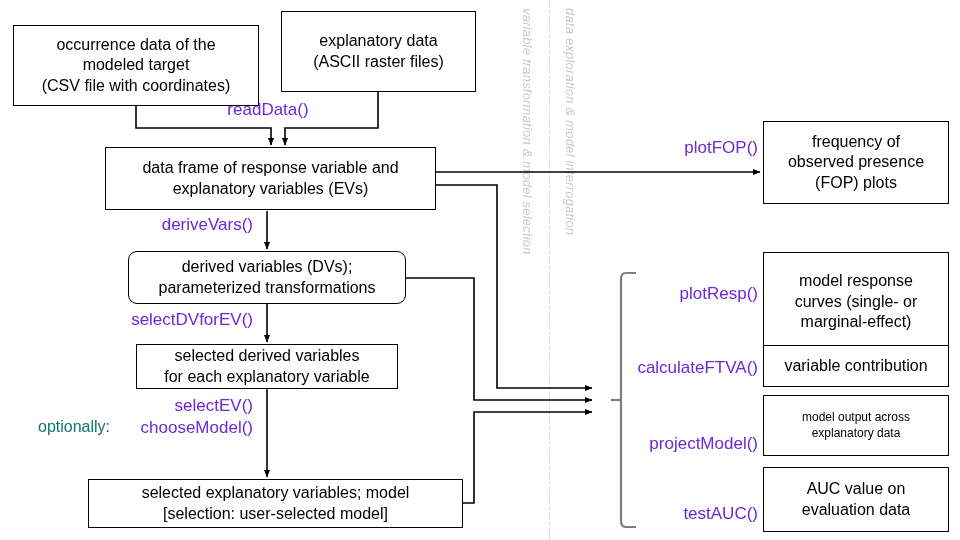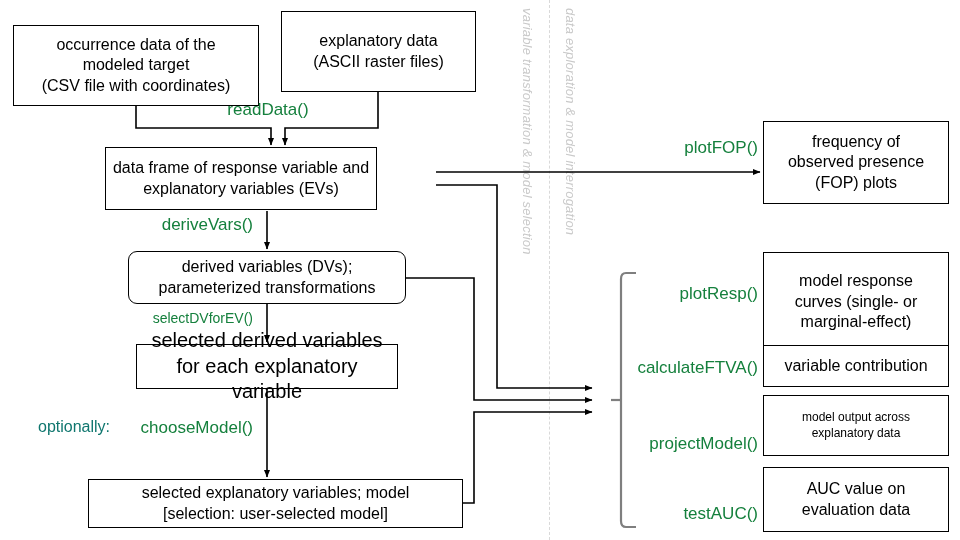--- a/index.html
+++ b/index.html
@@ -28,21 +28,21 @@
     line-height: 1.28;
     z-index: 5;
   }
   .box .txt {
     display: block;
     padding: 0 4px;
     white-space: pre-line;
   }
   .fn {
     position: absolute;
-    color: #15803d;
+    color: #6d28d9;
     text-align: right;
     white-space: nowrap;
     z-index: 6;
     line-height: 1.18;
   }
   .fn.ctr { text-align: center; }
   .optional {
     position: absolute;
     color: #0f766e;
     white-space: nowrap;
@@ -121,39 +121,40 @@
 (CSV file with coordinates)</span>
   </div>
 
   <div class="box" style="left:281px; top:11px; width:195px; height:81px; font-size:16px;">
     <span class="txt">explanatory data
 (ASCII raster files)</span>
   </div>
 
   <div class="fn ctr" style="left:193px; top:100px; width:150px; font-size:17px;">readData()</div>
 
-  <div class="box" style="left:105px; top:147px; width:272px; height:63px; font-size:16px;">
+  <div class="box" style="left:105px; top:147px; width:331px; height:63px; font-size:16px;">
     <span class="txt">data frame of response variable and
 explanatory variables (EVs)</span>
   </div>
 
   <div class="fn" style="left:110px; top:215px; width:143px; font-size:17px;">deriveVars()</div>
 
   <div class="box" style="left:128px; top:251px; width:278px; height:53px; font-size:16px;border-radius:9px;">
     <span class="txt">derived variables (DVs);
 parameterized transformations</span>
   </div>
 
-  <div class="fn" style="left:90px; top:310px; width:163px; font-size:14px;">selectDVforEV()</div>
+  <div class="fn" style="left:90px; top:310px; width:163px; font-size:17px;">selectDVforEV()</div>
 
-  <div class="box" style="left:136px; top:344px; width:262px; height:45px; font-size:20px;">
+  <div class="box" style="left:136px; top:344px; width:262px; height:45px; font-size:16px;">
     <span class="txt">selected derived variables
 for each explanatory variable</span>
   </div>
 
+  <div class="fn" style="left:90px; top:396px; width:163px; font-size:17px;">selectEV()</div>
 
   <div class="optional" style="left:38px; top:418px; font-size:16px;">optionally:</div>
 
   <div class="fn" style="left:90px; top:418px; width:163px; font-size:17px;">chooseModel()</div>
 
   <div class="box" style="left:88px; top:479px; width:375px; height:49px; font-size:16px;">
     <span class="txt">selected explanatory variables; model
 [selection: user-selected model]</span>
   </div>
 

